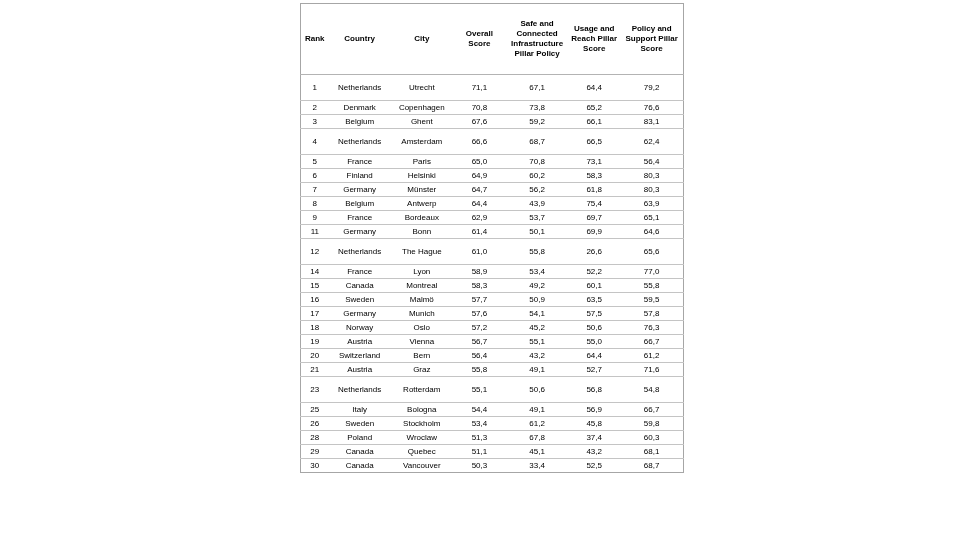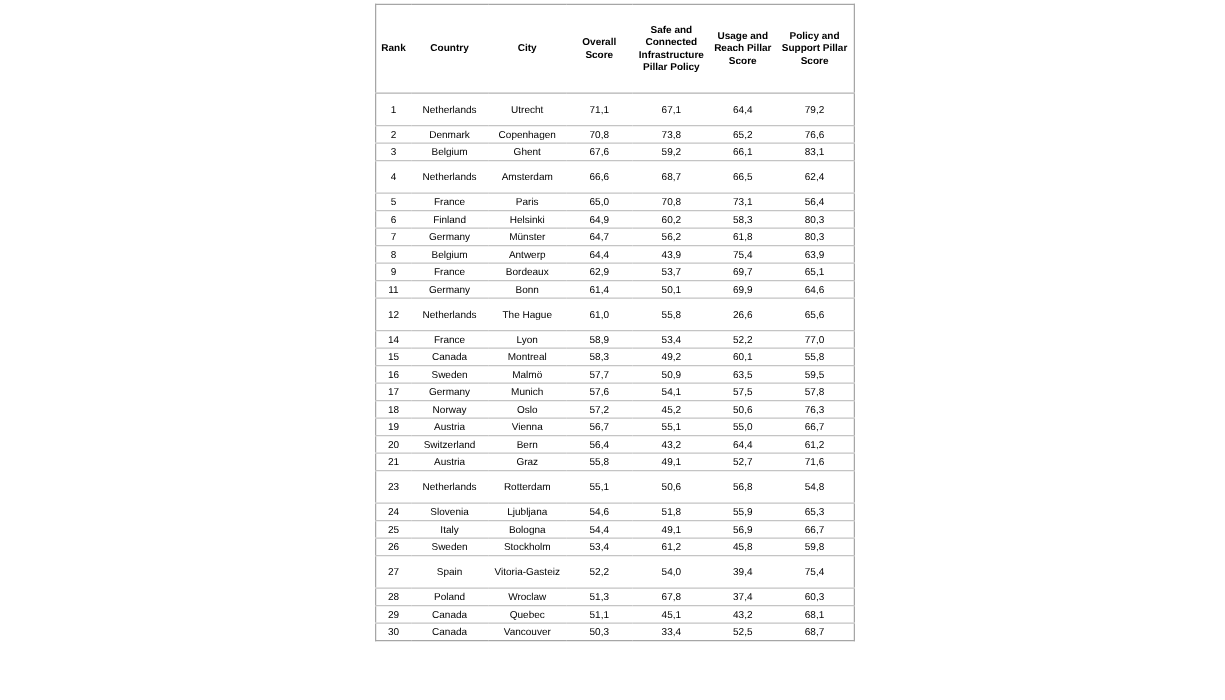--- a/index.html
+++ b/index.html
@@ -291,55 +291,37 @@
         <tr class="r-tall">
           <td>23</td>
           <td class="cell-country-wide">Netherlands</td>
           <td>Rotterdam</td>
           <td>55,1</td>
           <td>50,6</td>
           <td>56,8</td>
           <td>54,8</td>
         </tr>
         <tr class="r-normal">
-          <td>24</td>
-          <td>Slovenia</td>
-          <td>Ljubljana</td>
-          <td>54,6</td>
-          <td>51,8</td>
-          <td>55,9</td>
-          <td>65,3</td>
-        </tr>
-        <tr class="r-normal">
           <td>25</td>
           <td>Italy</td>
           <td>Bologna</td>
           <td>54,4</td>
           <td>49,1</td>
           <td>56,9</td>
           <td>66,7</td>
         </tr>
         <tr class="r-normal">
           <td>26</td>
           <td>Sweden</td>
           <td>Stockholm</td>
           <td>53,4</td>
           <td>61,2</td>
           <td>45,8</td>
           <td>59,8</td>
         </tr>
-        <tr class="r-tall">
-          <td>27</td>
-          <td class="cell-country-wide">Spain</td>
-          <td class="cell-city-wrap">Vitoria-Gasteiz</td>
-          <td>52,2</td>
-          <td>54,0</td>
-          <td>39,4</td>
-          <td>75,4</td>
-        </tr>
         <tr class="r-normal">
           <td>28</td>
           <td>Poland</td>
           <td>Wroclaw</td>
           <td>51,3</td>
           <td>67,8</td>
           <td>37,4</td>
           <td>60,3</td>
         </tr>
         <tr class="r-normal">

